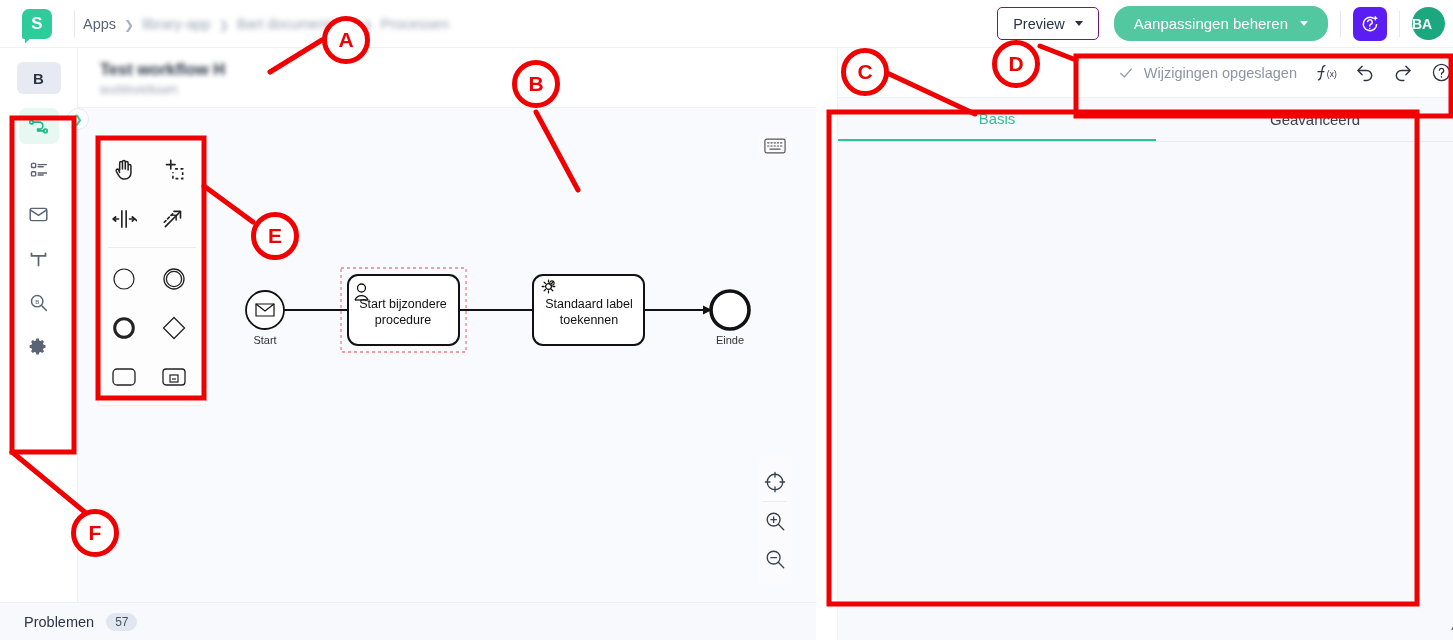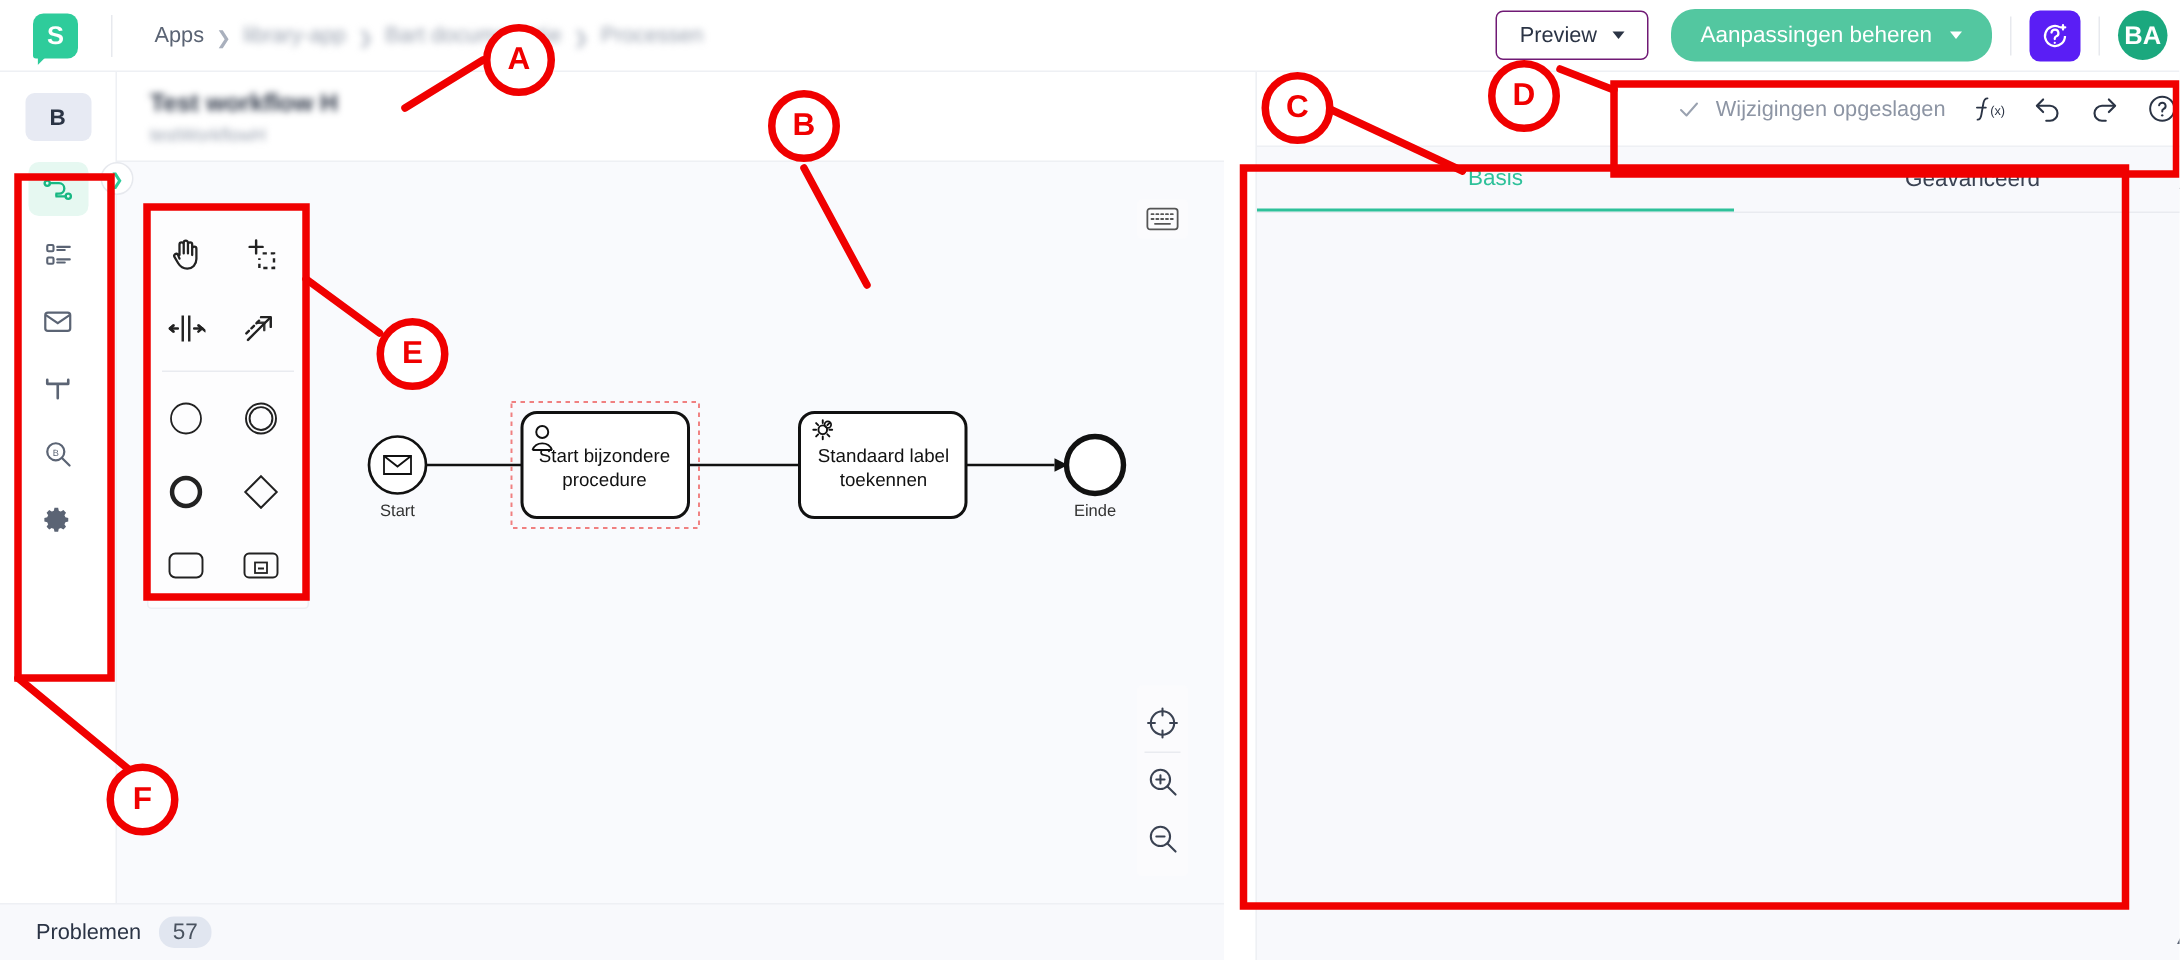--- a/index.html
+++ b/index.html
@@ -22,21 +22,21 @@
     background: #2ecc9b; border-radius: 7px 7px 7px 2px;
     position: relative; display: flex; align-items: center; justify-content: center;
     color: #fff; font-weight: bold; font-size: 17px;
   }
   .logo:after {
     content: ""; position: absolute; left: 3px; bottom: -5px;
     width: 8px; height: 8px; background: #2ecc9b;
     clip-path: polygon(0 0, 100% 0, 0 100%);
   }
   .logo-divider { width: 1px; height: 28px; background: #e7e9ee; margin-left: 22px; }
-  .breadcrumb { display: flex; align-items: flex-end; margin-left: 28px; font-size: 14.5px; }
+  .breadcrumb { display: flex; align-items: flex-end; margin-left: 8px; font-size: 14.5px; }
   .bc-item { color: #5b6474; }
   .bc-item.blurred { color: #9aa2b0; filter: blur(2.6px); }
   .bc-sep { color: #a9b0bd; margin: 0 8px; font-size: 12px; }
   .bc-sep.blurred { filter: blur(2.4px); }
 
   .topbar-right { margin-left: auto; display: flex; align-items: center; gap: 0; padding-right: 8px; }
   .preview-btn {
     display: flex; align-items: center; gap: 10px;
     height: 33px; padding: 0 15px; border: 1px solid #701a75;
     border-radius: 5px; background: #fff; color: #2b3445;
@@ -48,22 +48,22 @@
     background: #53c7a0; color: #ffffff; font-size: 15px;
     cursor: pointer; margin-left: 15px;
   }
   .tb-divider { width: 1px; height: 26px; background: #e7e9ee; margin: 0 12px; }
   .help-purple {
     width: 34px; height: 34px; border-radius: 7px; background: #5a1ef5;
     display: flex; align-items: center; justify-content: center; cursor: pointer;
   }
   .avatar {
     width: 33px; height: 33px; border-radius: 50%; background: #1ba87e;
-    color: #fff; font-size: 17px; font-weight: bold;
-    display: flex; align-items: center; justify-content: center; cursor: pointer;
+    color: #fff; font-size: 14px; font-weight: bold;
+    display: flex; align-items: center; justify-content: flex-start; cursor: pointer;
   }
   .caret { width: 0; height: 0; border-left: 4.5px solid transparent;
            border-right: 4.5px solid transparent; border-top: 5px solid currentColor; }
 
   
   .left-rail {
     position: absolute; left: 0; top: 48px; width: 78px; height: 592px;
     background: #ffffff; border-right: 1px solid #eef0f4; z-index: 4;
   }
   .rail-b {
@@ -168,21 +168,21 @@
   .scroll-arrow { position: absolute; right: 4px; color: #8a8f99; font-size: 9px; }
 
   
   .footer {
     position: absolute; left: 0; bottom: 0; width: 816px; height: 38px;
     background: #f8f9fc; border-top: 1px solid #eef0f4;
     display: flex; align-items: center; padding-left: 24px; gap: 12px; z-index: 4;
   }
   .footer-label { font-size: 14.5px; color: #2b3445; cursor: pointer; }
   .footer-badge {
-    background: #e1e6f0; color: #49525f; font-size: 15px;
+    background: #e1e6f0; color: #49525f; font-size: 12px;
     border-radius: 10px; padding: 2px 9px;
   }
 
   
   .anno-layer { position: absolute; inset: 0; pointer-events: none; z-index: 20; }
   .anno-circle {
     position: absolute; width: 48px; height: 48px; border-radius: 50%;
     border: 5px solid #f00000; background: #fff; color: #f00000;
     font-weight: bold; font-size: 21px;
     display: flex; align-items: center; justify-content: center;

